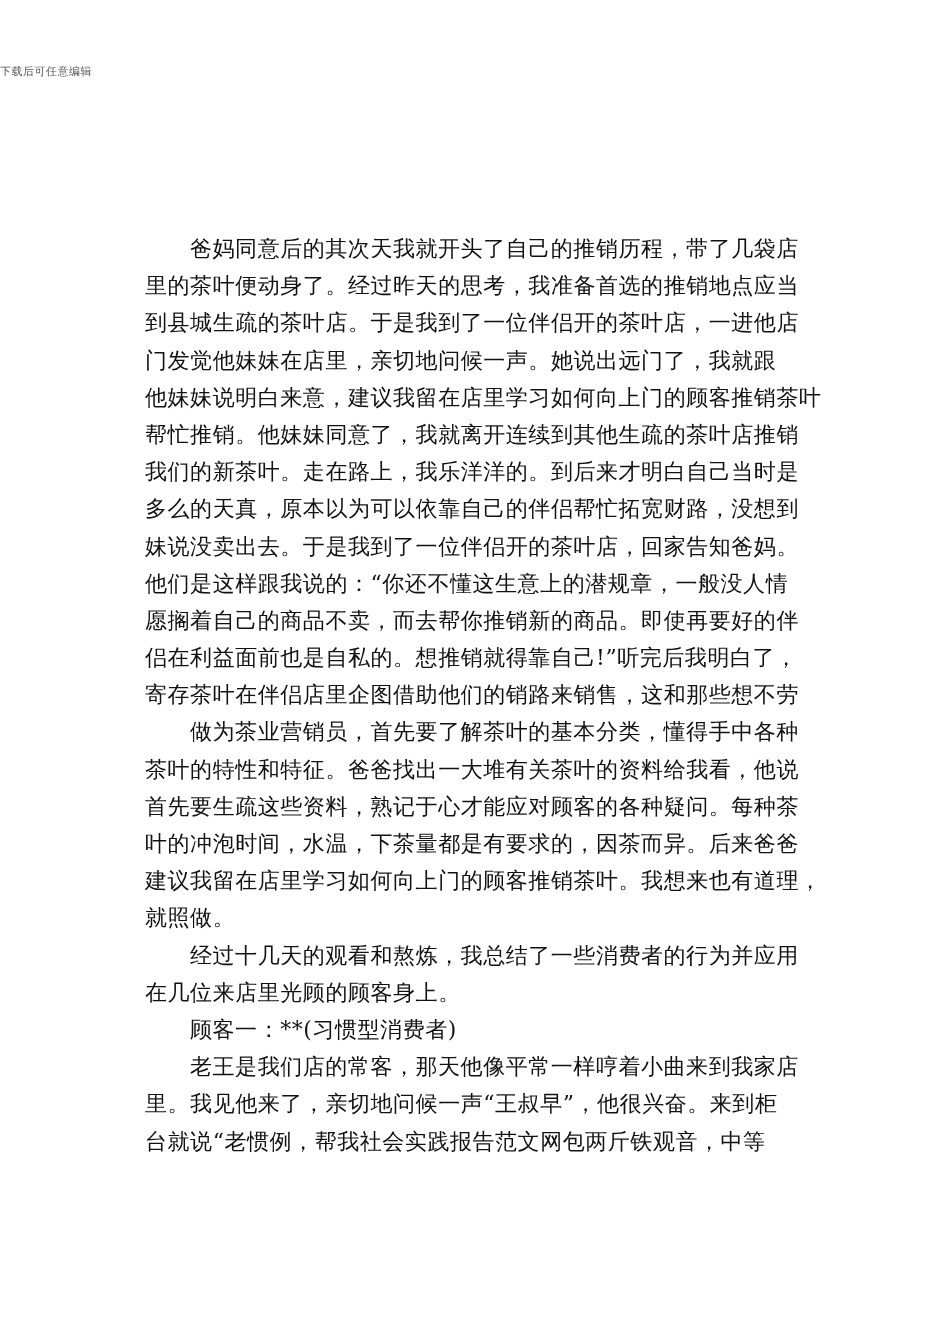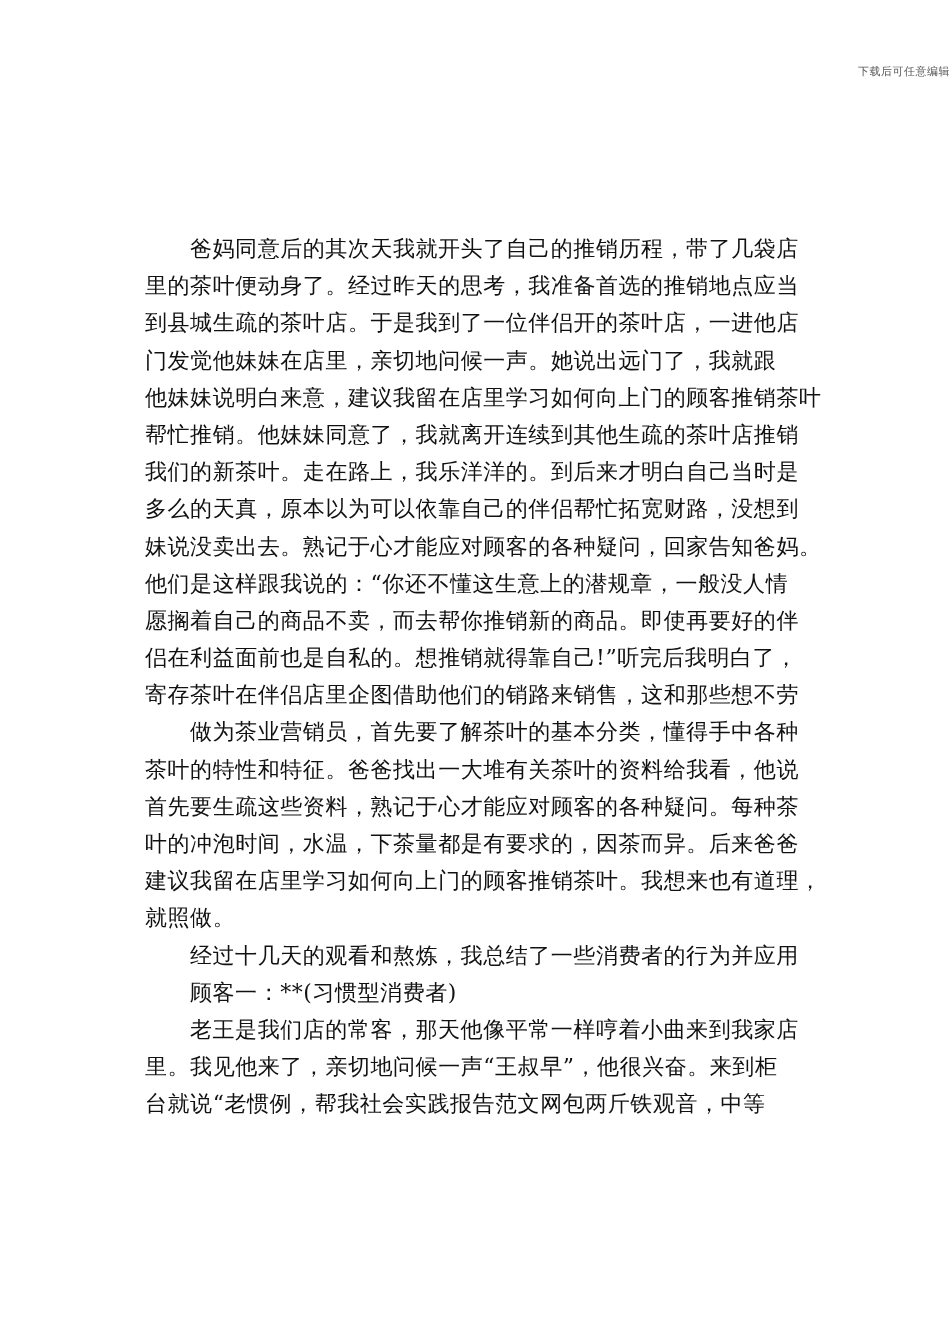--- a/index.html
+++ b/index.html
@@ -13,21 +13,21 @@
     position: relative;
     overflow: hidden;
     font-family: "DejaVu Serif", "Liberation Serif", serif;
     color: #111111;
   }
   .header {
     position: absolute;
     top: 64px;
     left: 0;
     width: 950px;
-    text-align: right;
+    text-align: left;
     font-size: 11px;
     color: #555555;
     letter-spacing: 0.5px;
   }
   .content {
     position: absolute;
     top: 192px;
     left: 145px;
     width: 680px;
     font-size: 22px;
@@ -52,38 +52,39 @@
 
   <div>
     <div class="line indent">爸妈同意后的其次天我就开头了自己的推销历程，带了几袋店</div>
     <div class="line">里的茶叶便动身了。经过昨天的思考，我准备首选的推销地点应当</div>
     <div class="line">到县城生疏的茶叶店。于是我到了一位伴侣开的茶叶店，一进他店</div>
     <div class="line">门发觉他妹妹在店里，亲切地问候一声。她说出远门了，我就跟</div>
     <div class="line">他妹妹说明白来意，建议我留在店里学习如何向上门的顾客推销茶叶</div>
     <div class="line">帮忙推销。他妹妹同意了，我就离开连续到其他生疏的茶叶店推销</div>
     <div class="line">我们的新茶叶。走在路上，我乐洋洋的。到后来才明白自己当时是</div>
     <div class="line">多么的天真，原本以为可以依靠自己的伴侣帮忙拓宽财路，没想到</div>
-    <div class="line">妹说没卖出去。熟记于心才能应对顾客的各种疑问，回家告知爸妈。</div>
+    <div class="line">妹说没卖出去。于是我到了一位伴侣开的茶叶店，回家告知爸妈。</div>
     <div class="line">他们是这样跟我说的：“你还不懂这生意上的潜规章，一般没人情</div>
     <div class="line">愿搁着自己的商品不卖，而去帮你推销新的商品。即使再要好的伴</div>
     <div class="line">侣在利益面前也是自私的。想推销就得靠自己!”听完后我明白了，</div>
     <div class="line">寄存茶叶在伴侣店里企图借助他们的销路来销售，这和那些想不劳</div>
   </div>
 
   <div>
     <div class="line indent">做为茶业营销员，首先要了解茶叶的基本分类，懂得手中各种</div>
     <div class="line">茶叶的特性和特征。爸爸找出一大堆有关茶叶的资料给我看，他说</div>
     <div class="line">首先要生疏这些资料，熟记于心才能应对顾客的各种疑问。每种茶</div>
     <div class="line">叶的冲泡时间，水温，下茶量都是有要求的，因茶而异。后来爸爸</div>
     <div class="line">建议我留在店里学习如何向上门的顾客推销茶叶。我想来也有道理，</div>
     <div class="line">就照做。</div>
   </div>
 
   <div>
     <div class="line indent">经过十几天的观看和熬炼，我总结了一些消费者的行为并应用</div>
+    <div class="line">在几位来店里光顾的顾客身上。</div>
   </div>
 
   <div>
     <div class="line indent">顾客一：**(习惯型消费者)</div>
   </div>
 
   <div>
     <div class="line indent">老王是我们店的常客，那天他像平常一样哼着小曲来到我家店</div>
     <div class="line">里。我见他来了，亲切地问候一声“王叔早”，他很兴奋。来到柜</div>
     <div class="line">台就说“老惯例，帮我社会实践报告范文网包两斤铁观音，中等</div>

